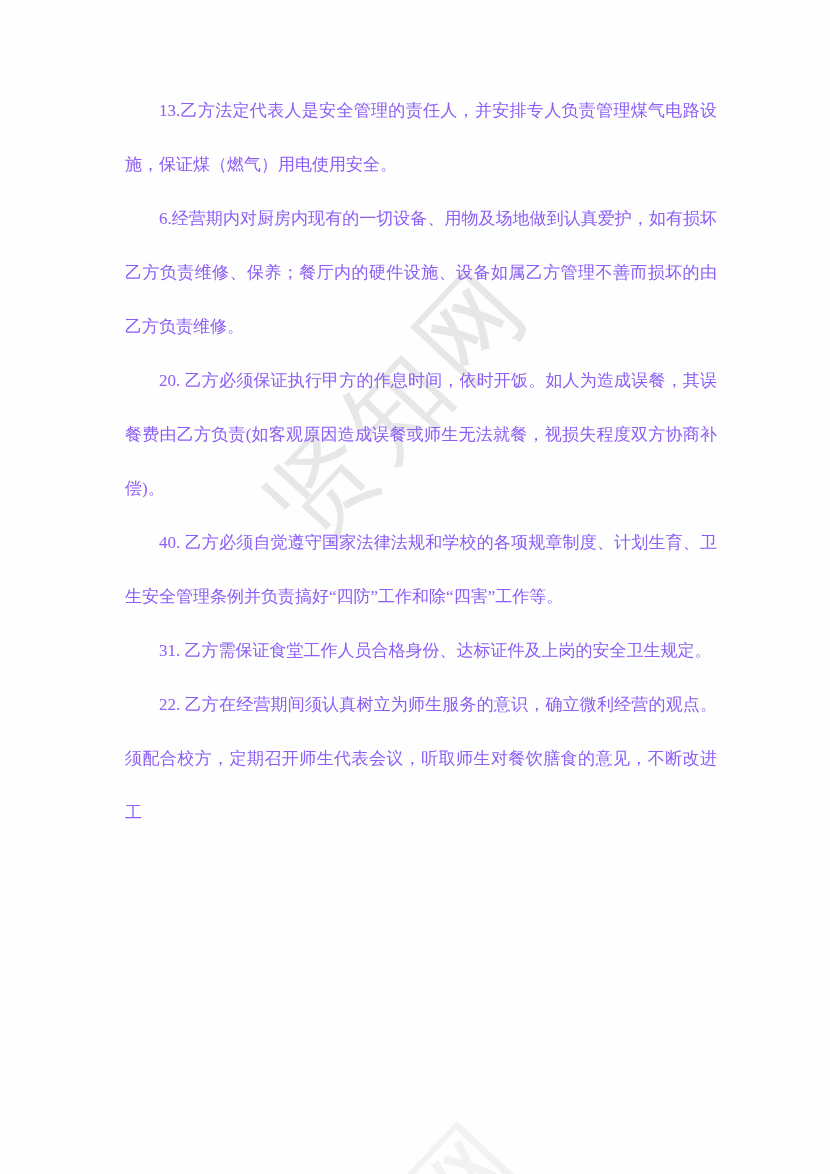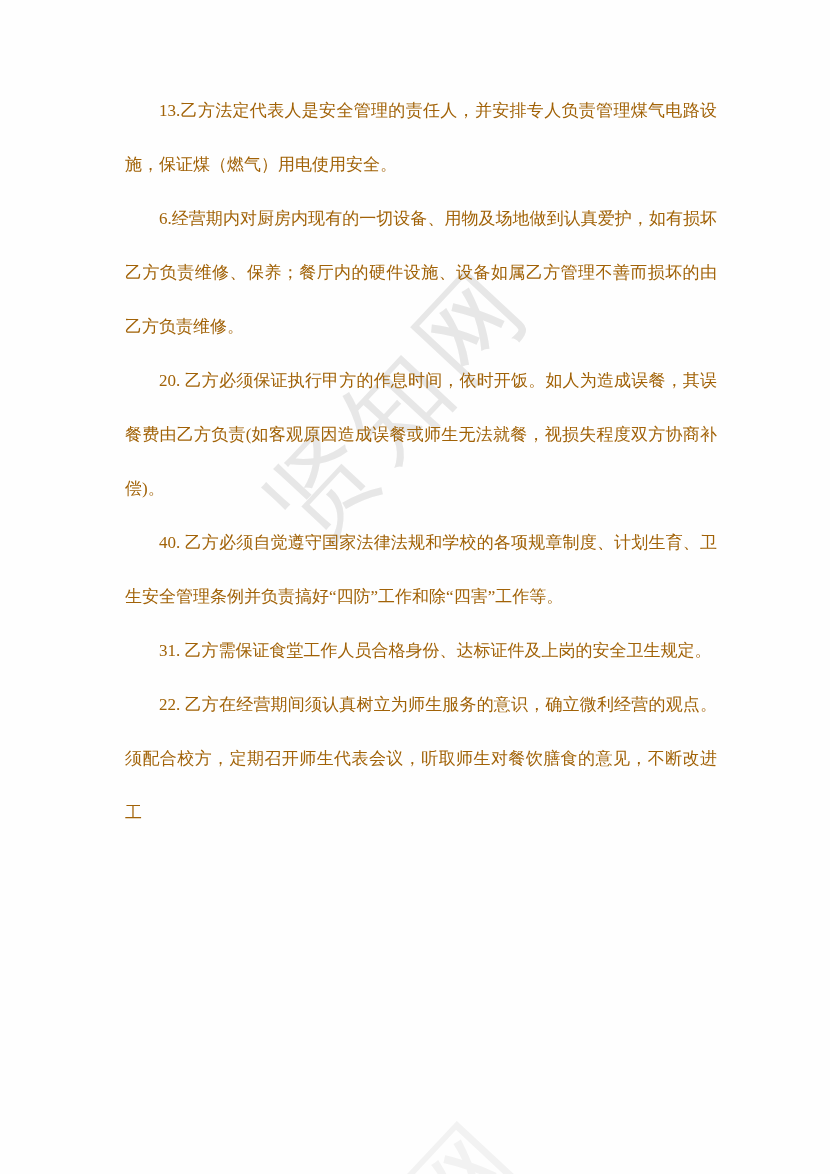--- a/index.html
+++ b/index.html
@@ -40,21 +40,21 @@
     top: 1256px;
     color: #f2f2f2;
     transform: translate(-50%, -50%) rotate(-47deg);
   }
   .doc-body {
     position: absolute;
     top: 84px;
     left: 125px;
     width: 592px;
     z-index: 1;
-    color: #a16207;
+    color: #8b5cf6;
     font-size: 17px;
     line-height: 54px;
     text-align: justify;
   }
   .para {
     margin: 0;
     padding: 0;
     text-indent: 34px;
     word-break: break-all;
   }

